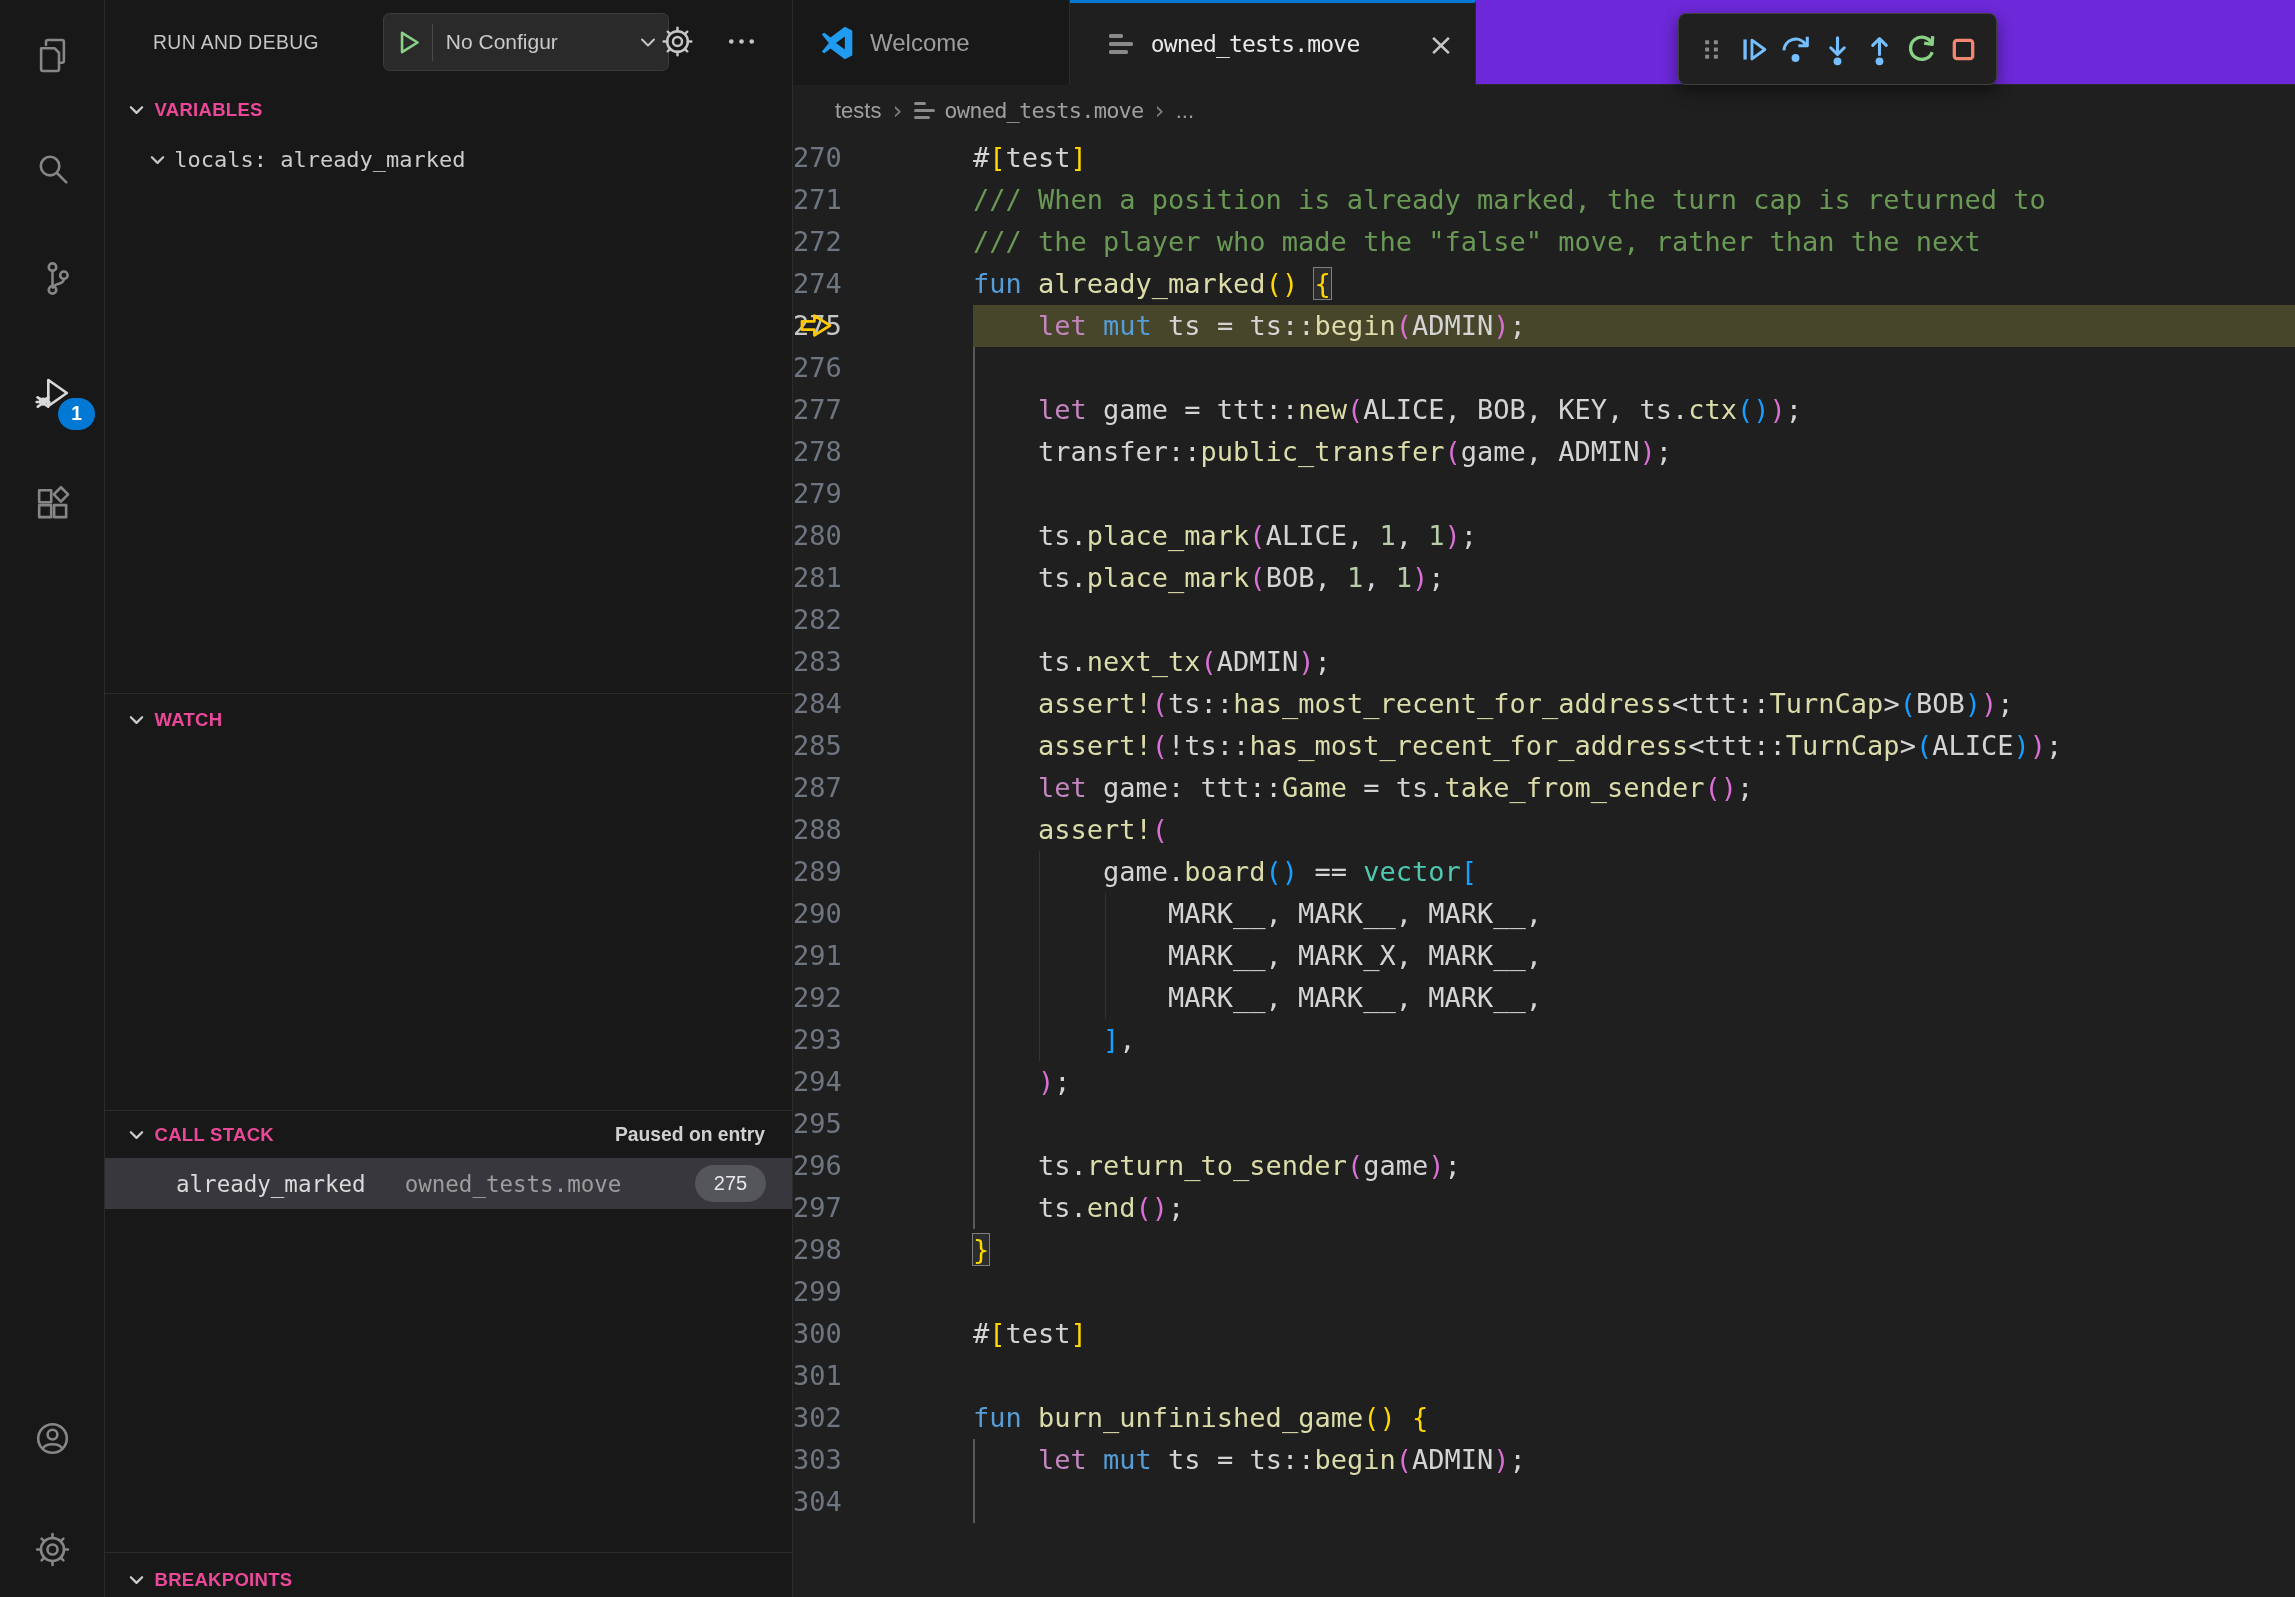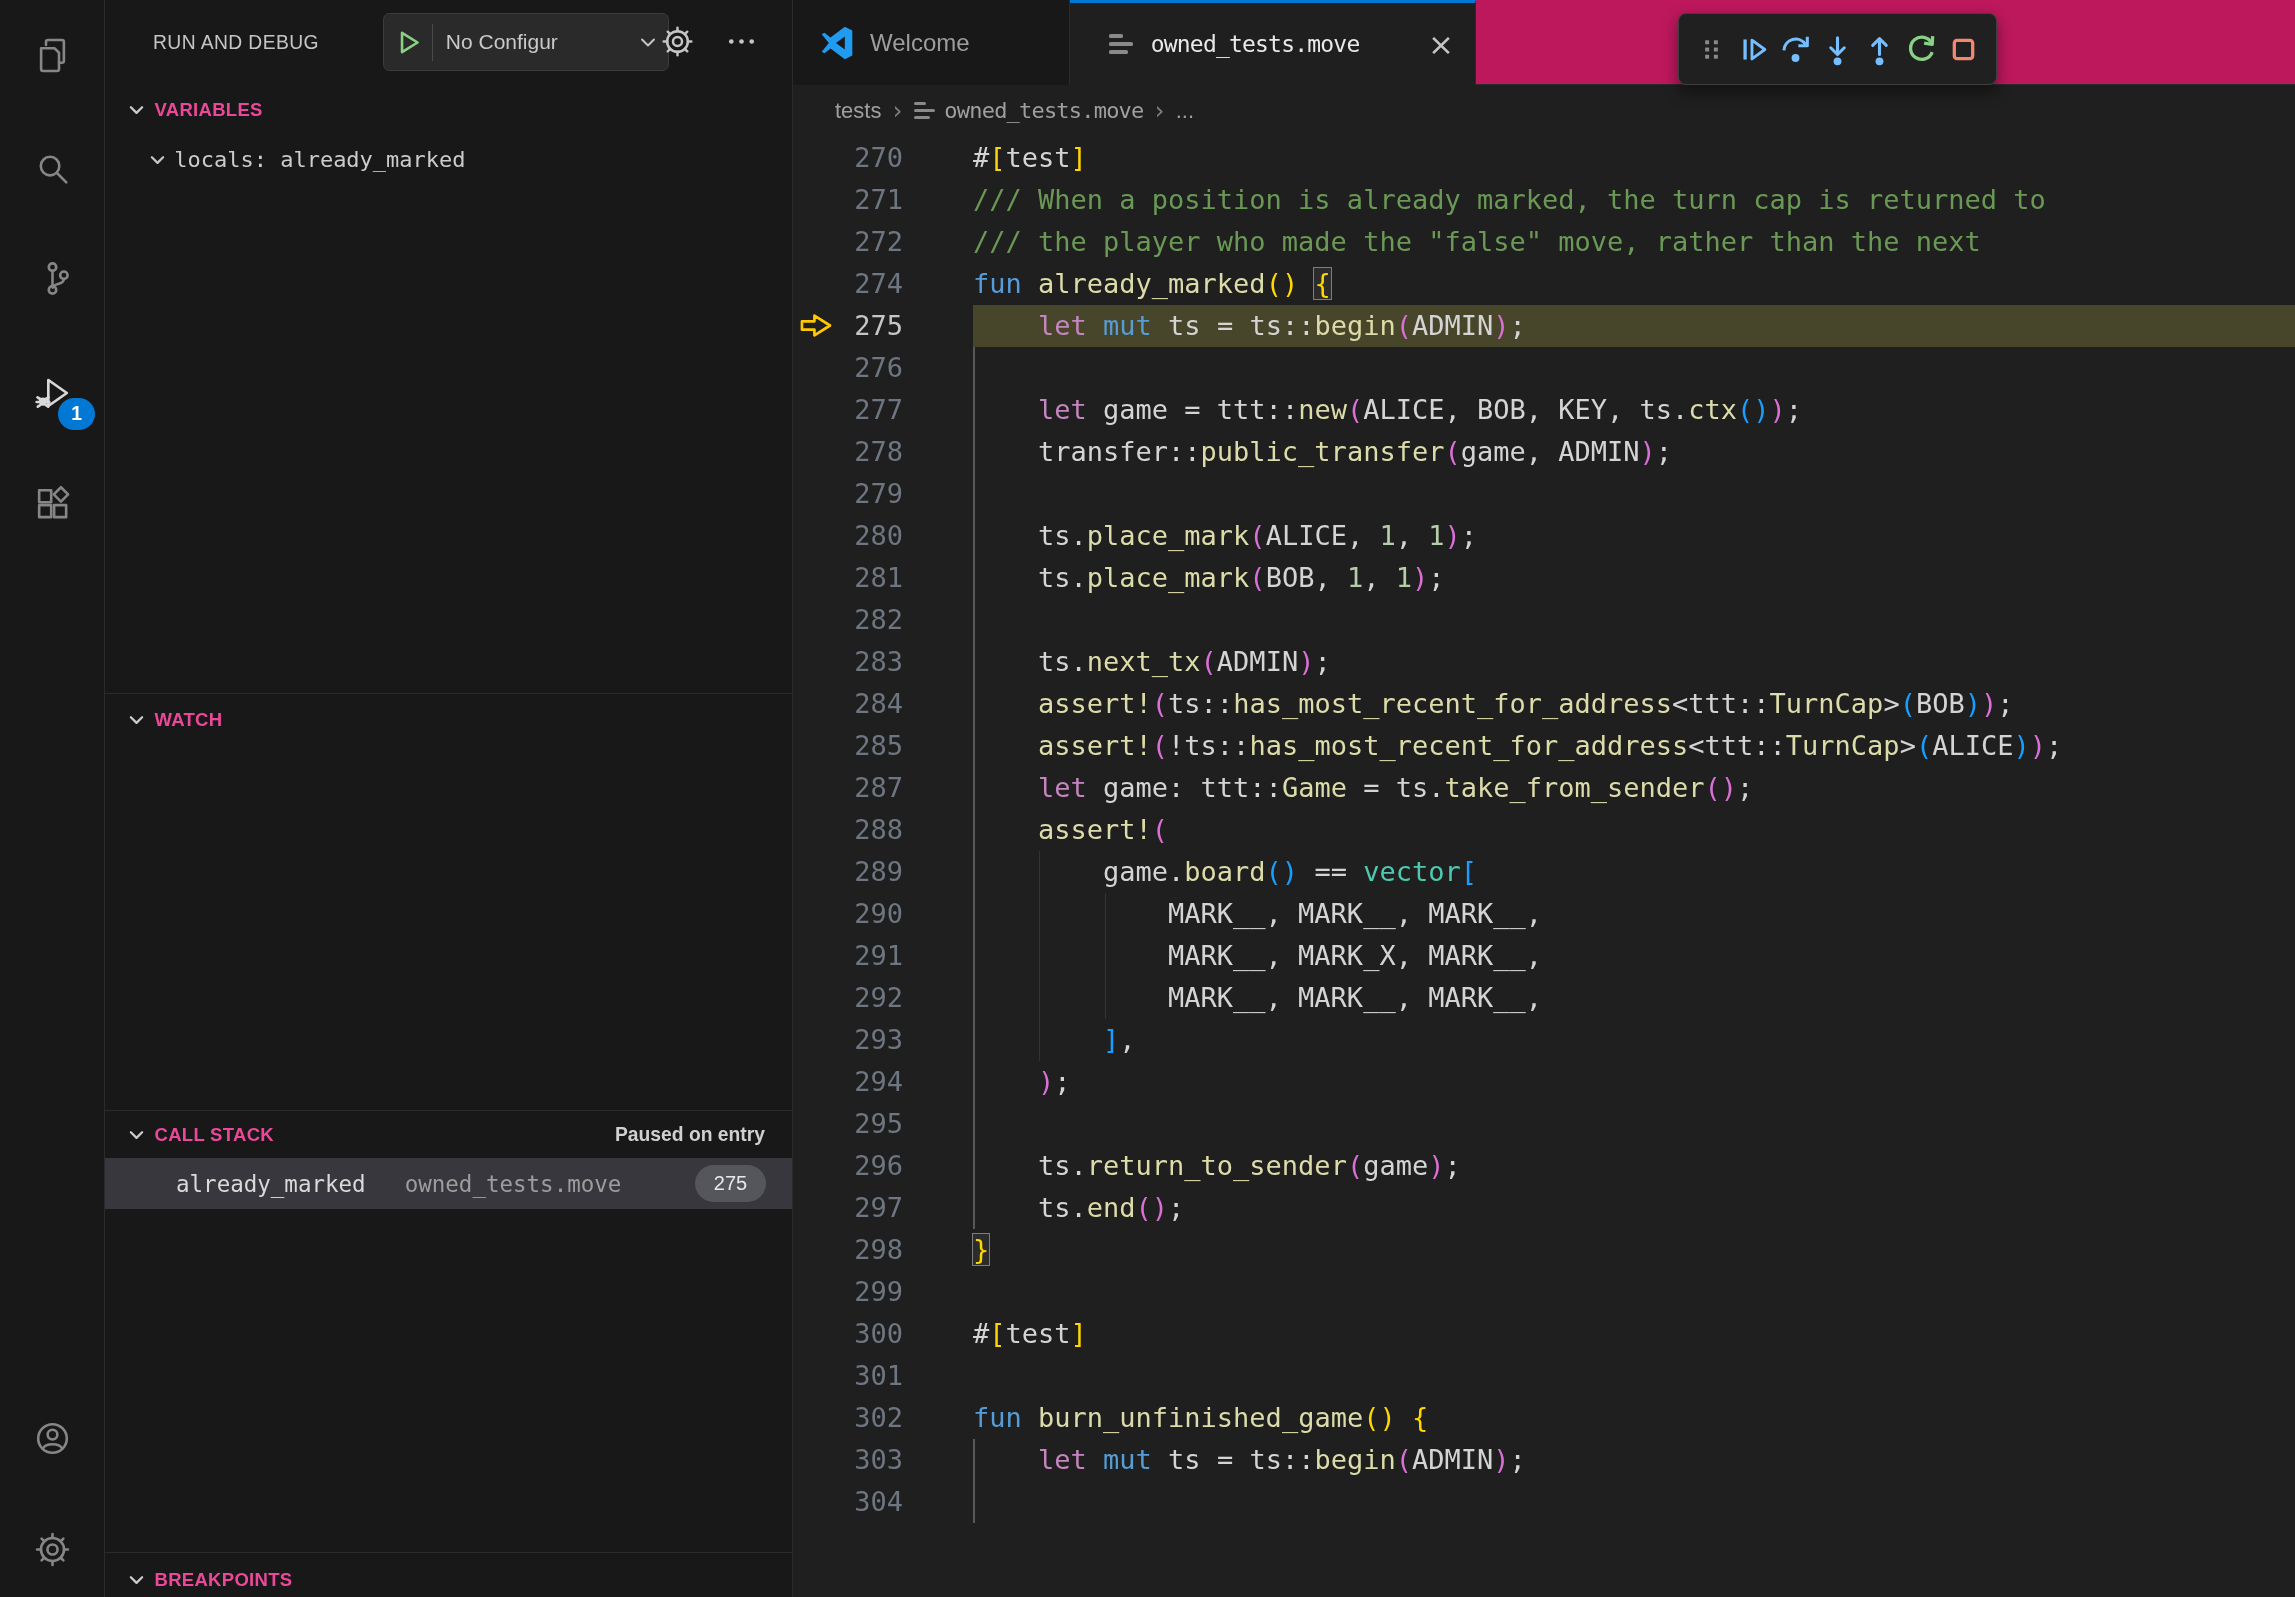--- a/index.html
+++ b/index.html
@@ -34,21 +34,21 @@
 #tree-locals .chev{width:27px;height:27px}
 #tree-locals .chev svg{stroke:#c5c5c5;fill:none;stroke-width:2;stroke-linecap:round;stroke-linejoin:round}
 #tree-locals .lbl{margin-left:3.2px;font-size:22px;color:#cccccc;font-family:"DejaVu Sans Mono",monospace}
 #paused-status{position:absolute;right:27px;top:1112px;height:45px;display:flex;align-items:center;font-size:19.3px;font-weight:bold;color:#d0d0d0}
 #stack-frame{position:absolute;left:0;top:1158px;width:100%;height:51px;background:#37373d;display:flex;align-items:center}
 #frame-fn{margin-left:71px;font-size:22.5px;color:#dadada;font-family:"DejaVu Sans Mono",monospace}
 #frame-file{margin-left:39px;font-size:22.5px;color:#9d9d9d;font-family:"DejaVu Sans Mono",monospace}
 #frame-line-badge{position:absolute;right:26px;top:7.2px;min-width:71px;height:37px;border-radius:18.5px;background:#55555c;color:#e8e8e8;font-size:20px;display:flex;align-items:center;justify-content:center;padding:0 13px}
 
 #editor{position:relative;flex:1;background:#1f1f1f;overflow:hidden}
-#tabbar{position:absolute;left:0;top:0;right:0;height:85px;background:#be185d;border-bottom:0.8px solid #2b2b2b;display:flex}
+#tabbar{position:absolute;left:0;top:0;right:0;height:85px;background:#6d28d9;border-bottom:0.8px solid #2b2b2b;display:flex}
 .tab{height:85px;display:flex;align-items:center;border-right:0.8px solid #2b2b2b;position:relative}
 .tab.inactive{background:#181818;color:#9d9d9d}
 .tab.active{background:#1f1f1f;color:#e9e9e9;border-top:3.2px solid #0078d4}
 #tab-welcome{width:277px;padding-left:27px}
 #tab-welcome .tab-label{margin-left:16px;font-size:24px}
 #tab-file{width:406px;padding-left:39px}
 #tab-file .tab-label{margin-left:17.7px;font-size:23px;font-family:"DejaVu Sans Mono",monospace;letter-spacing:-0.8px}
 #tab-file .close{position:absolute;right:21px;top:0;height:100%;display:flex;align-items:center;font-size:31px;color:#c5c5c5;font-family:"DejaVu Sans",sans-serif}
 .move-icon{display:inline-flex;flex-direction:column;justify-content:center;gap:4.8px}
 .move-icon i{display:block;height:3.2px;background:#8a8a8a;border-radius:1.6px}
@@ -57,21 +57,21 @@
 #breadcrumb .bc-file{font-family:"DejaVu Sans Mono",monospace;letter-spacing:-0.8px}
 #breadcrumb .move-icon{margin-right:9.7px}
 #breadcrumb .move-icon i{height:2.4px}
 
 #debug-toolbar{position:absolute;left:885px;top:13px;height:72px;background:#202020;border:0.8px solid #3f3f3f;border-radius:8px;box-shadow:0 6.4px 16px rgba(0,0,0,.45);display:flex;align-items:center;padding:0 11.3px;z-index:5}
 .dtb-btn{width:42px;height:51px;display:flex;align-items:center;justify-content:center}
 .dtb-btn svg{width:35px;height:35px}
 
 #code{position:absolute;left:0;top:137px;right:0}
 .cl{display:flex;height:42px;position:relative}
-.ln{flex:none;width:110px;text-align:right;font:400 27px/42px "DejaVu Sans Mono",monospace;color:#6e7681}
+.ln{flex:none;width:110px;font:400 27px/42px "DejaVu Sans Mono",monospace;color:#6e7681}
 .lc{flex:1;position:relative;margin-left:70px;font:400 27px/42px "DejaVu Sans Mono",monospace;color:var(--fg);white-space:pre}
 .cl.cur .lc{background:var(--linehl)}
 .cl.cur .ln{color:#c6c6c6}
 .g{position:absolute;top:0;bottom:0;width:0.8px;background:#333333}
 .g0{width:1.6px;background:#585858}
 .w{color:var(--fg)} .c{color:var(--comment)}
 .kb{color:var(--kw)} .km{color:var(--kw2)} .fn{color:var(--func)}
 .ty{color:var(--type)} .n{color:var(--num)}
 .b1{color:var(--br1)} .b2{color:var(--br2)} .b3{color:var(--br3)}
 span.m{outline:1.6px solid #7e7e7e;outline-offset:0;background:rgba(255,255,255,.06)}

